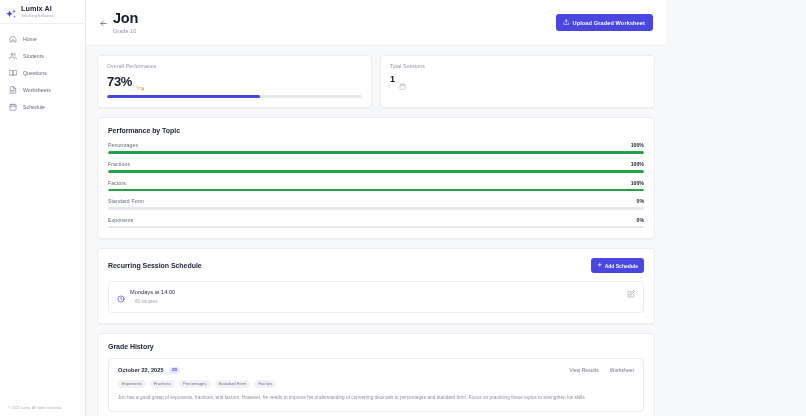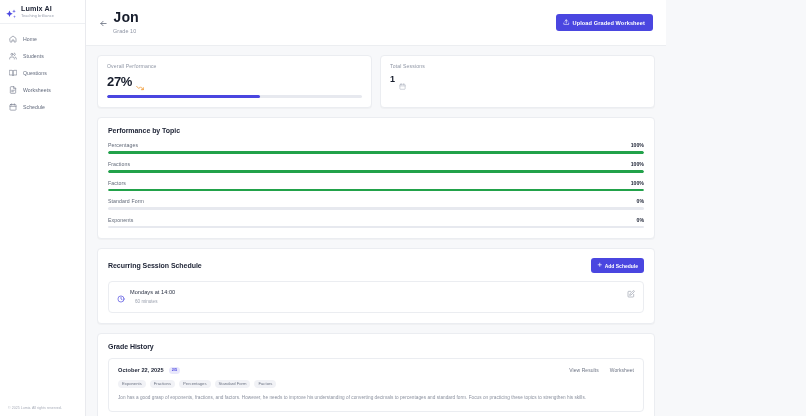--- a/index.html
+++ b/index.html
@@ -62,21 +62,21 @@
     border-bottom: 1px solid #eceef1;
     display: flex; align-items: center;
     padding: 0 13px 0 11px;
   }
   .back-btn {
     width: 12px; height: 12px; flex: 0 0 12px;
     display: flex; align-items: center; justify-content: center;
     cursor: pointer; color: #5b6374;
   }
   .title-block { margin-left: 4px; }
-  .page-title { font-size: 14.5px; font-weight: bold; color: #171d2c; line-height: 1.05; letter-spacing: -.2px; font-family: Liberation Mono, monospace;}
+  .page-title { font-size: 14.5px; font-weight: bold; color: #171d2c; line-height: 1.05; letter-spacing: -.2px;}
   .page-sub { font-size: 5.4px; color: #8e95a4; margin-top: 2.5px; letter-spacing: .1px;}
   .topbar-spacer { flex: 1 1 auto; }
   .upload-btn {
     background: #4a46e0; color: #fff;
     font-size: 5.6px; font-weight: bold;
     border: none; border-radius: 3px;
     padding: 5px 8px 5px 7px;
     display: flex; align-items: center; gap: 3px;
     cursor: pointer; letter-spacing: .1px;
   }
@@ -286,21 +286,21 @@
       </button>
     </header>
 
     <div class="content">
 
       <section class="stats">
 
         <div class="card stat-card">
           <div class="stat-label">Overall Performance</div>
           <div class="stat-value-row">
-            <span class="stat-value">27%</span>
+            <span class="stat-value">73%</span>
             <span class="trend-icon">
               <svg viewBox="0 0 24 24" width="8" height="8" fill="none" stroke="#f0962c" stroke-width="2.4" stroke-linecap="round" stroke-linejoin="round">
                 <path d="M22 17l-8.5-8.5-5 5L2 7"></path>
                 <path d="M16 17h6v-6"></path>
               </svg>
             </span>
           </div>
           <div class="stat-bar">
             <div class="stat-bar-fill" id="overall-fill" style="width: 60%; background: rgb(74, 70, 224);"></div>
           </div>

